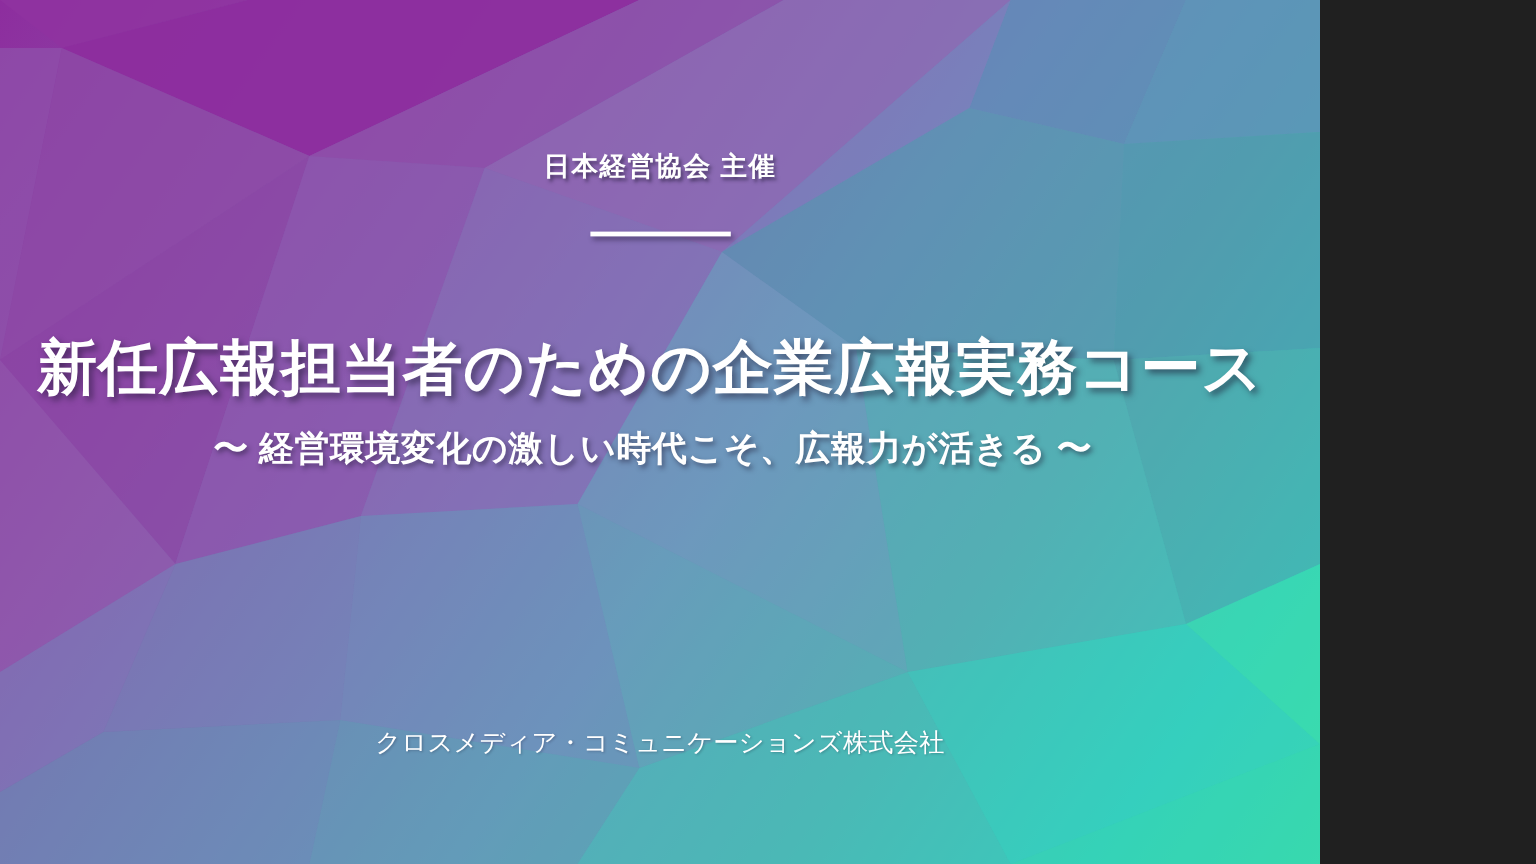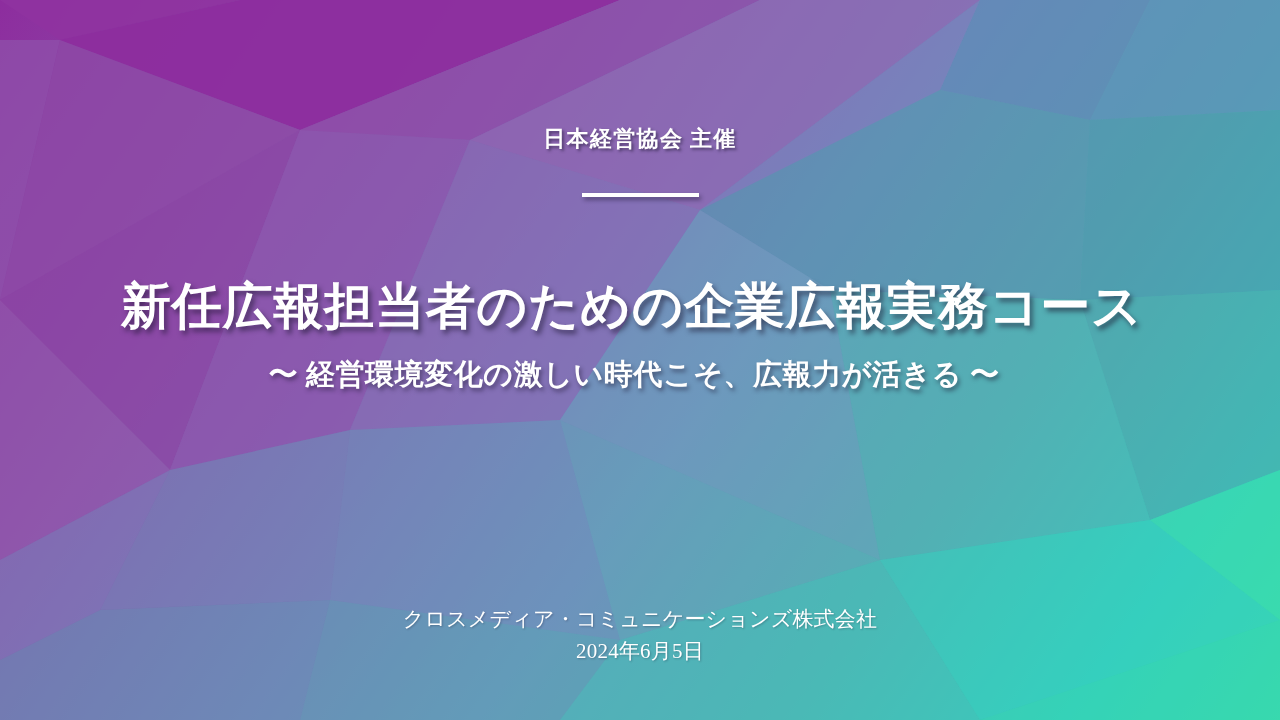--- a/index.html
+++ b/index.html
@@ -3,24 +3,24 @@
 <meta charset="utf-8">
 <title>Title Slide</title>
 <style>
   html, body {
     margin: 0;
     padding: 0;
     background: #202020;
   }
   .slide {
     position: relative;
-    width: 1280px;
+    width: 1100px;
     height: 720px;
     overflow: hidden;
-    font-family: Liberation Serif, serif;
+    font-family: Liberation Sans, sans-serif;
     background: linear-gradient(125deg, #8d2d9e 0%, #8a55ab 22%, #7c7bb8 42%, #6f93bd 55%, #56adb4 72%, #36cfbe 88%, #3cdda9 100%);
     user-select: none;
   }
 
   
   .facets {
     position: absolute;
     inset: 0;
     width: 100%;
     height: 100%;
@@ -154,17 +154,16 @@
     <div class="divider-wrap">
       <div class="divider"></div>
     </div>
 
     <h1 class="main-title">新任広報担当者のための企業広報実務コース</h1>
 
     <div class="subtitle">〜 経営環境変化の激しい時代こそ、広報力が活きる 〜</div>
 
     <div class="footer">
       <div>クロスメディア・コミュニケーションズ株式会社</div>
-      <div>2024年6月5日</div>
     </div>
 
   </div>
 </div>
 
 </body></html>

